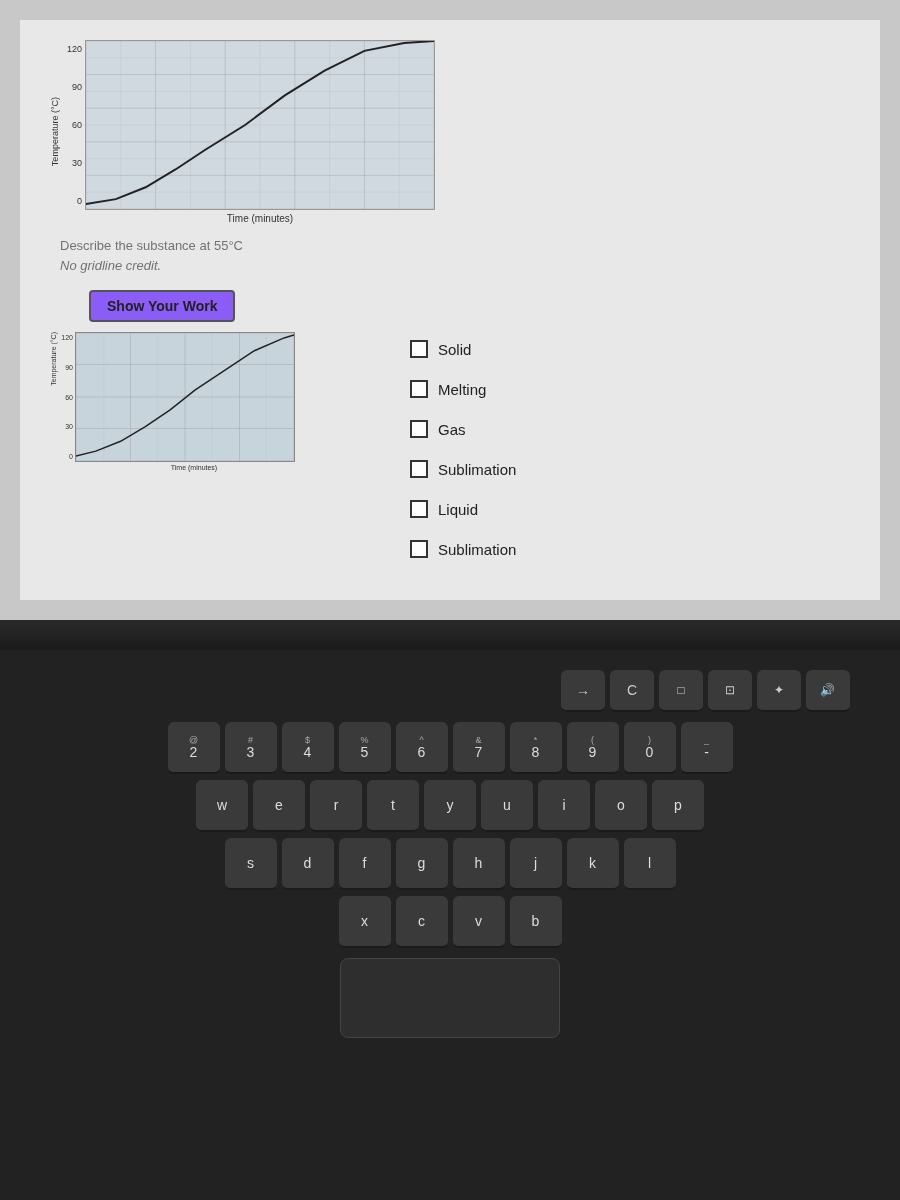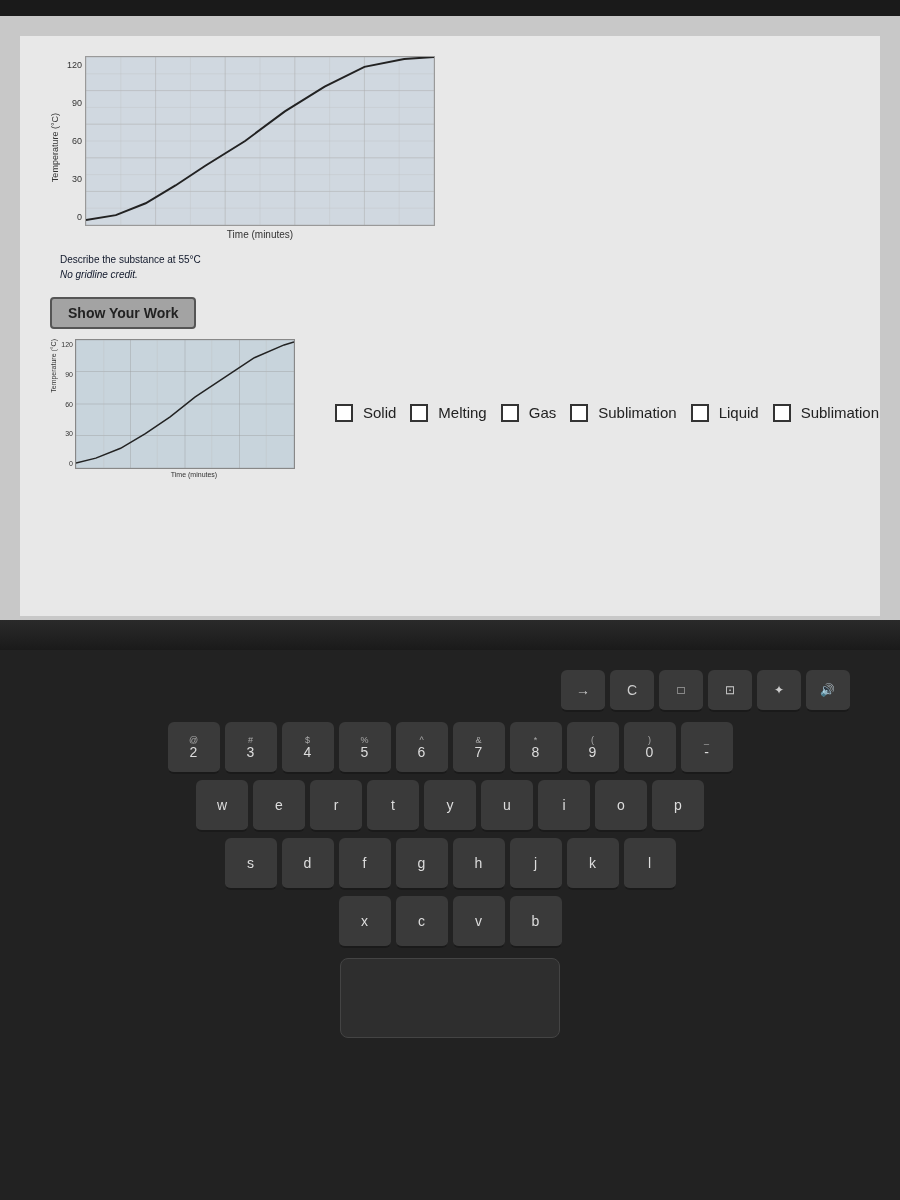--- a/index.html
+++ b/index.html
@@ -7,21 +7,21 @@
       width: 900px;
       height: 1200px;
       overflow: hidden;
       background: #1a1a1a;
       font-family: Arial, sans-serif;
     }
 
     
     .screen-area {
       position: absolute;
-      top: 16px;
+      top: 0;
       left: 0;
       width: 900px;
       height: 620px;
       background: #c8c8c8;
       display: flex;
       align-items: center;
       justify-content: center;
     }
 
     .screen-content {
@@ -52,49 +52,50 @@
       height: 100%;
     }
 
     
     .question-section {
       margin-bottom: 15px;
       margin-left: 10px;
     }
 
     .question-text {
-      font-size: 10px;
-      color: #0f172a;
+      font-size: 13px;
+      color: #737373;
       line-height: 1.5;
     }
 
     
     .lower-section {
       display: flex;
       gap: 20px;
     }
 
     
     .work-section {
       display: flex;
       flex-direction: column;
       align-items: flex-start;
       width: 320px;
     }
 
     .show-work-btn {
-      background: #a3a3a3;
+      background: #8b5cf6;
       border: 2px solid #555;
       border-radius: 4px;
       padding: 6px 16px;
       font-size: 14px;
       font-weight: 600;
       color: #222;
       cursor: pointer;
       margin-bottom: 10px;
+      margin-left: 39px;
     }
 
     .mini-chart-wrapper {
       display: flex;
       align-items: flex-start;
     }
 
     .mini-chart {
       background: #c8d4dc;
       border: 1px solid #888;
@@ -104,22 +105,22 @@
     }
 
     .mini-chart svg {
       width: 100%;
       height: 100%;
     }
 
     
     .options-section {
       display: flex;
-      flex-direction: row;
-      gap: 14px;
+      flex-direction: column;
+      gap: 22px;
       padding-top: 50px;
       padding-left: 20px;
     }
 
     .option-item {
       display: flex;
       align-items: center;
       gap: 10px;
     }
 

